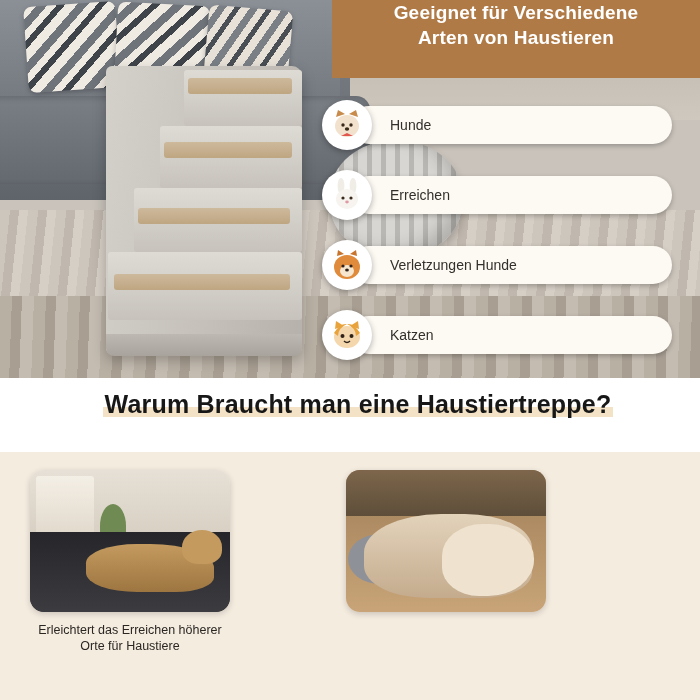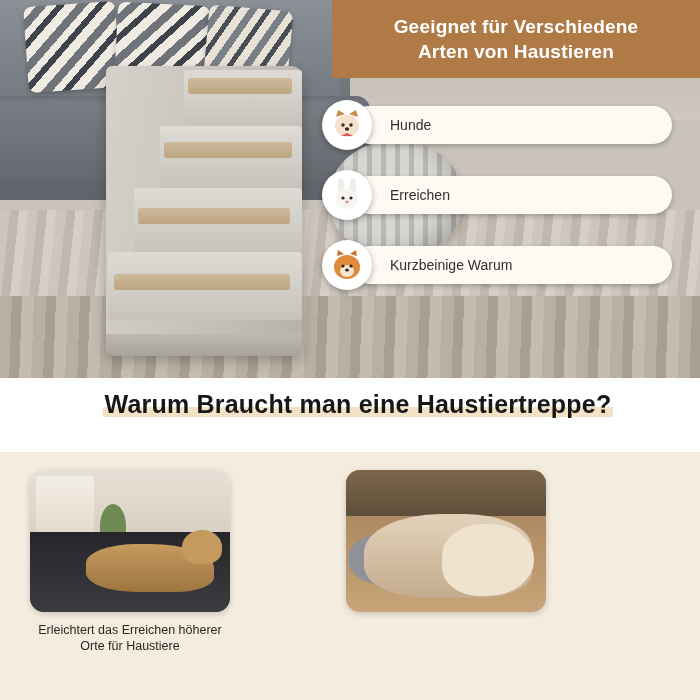--- a/index.html
+++ b/index.html
@@ -96,21 +96,21 @@
     position: absolute; left: 18px; top: 268px; width: 196px; height: 22px;
     background: linear-gradient(180deg,#bdb9b2,#a8a49d);
     border-radius: 0 0 8px 8px;
   }
 
   
   .banner {
     position: absolute; right: 0; top: 0;
     width: 368px; height: 78px;
     background: #b07a46;
-    display: flex; flex-direction: column; align-items: center; justify-content: center;
+    display: flex; flex-direction: column; align-items: center; 
     color: #ffffff;
   }
   .banner-line {
     font-size: 19px; font-weight: 700; line-height: 25px; letter-spacing: .2px;
     white-space: nowrap;
   }
 
   
   .pet-list {
     position: absolute; right: 6px; top: 100px;
@@ -278,23 +278,39 @@
           <svg width="40" height="40" viewBox="0 0 40 40">
             <ellipse cx="20" cy="22" rx="13" ry="12" fill="#e08b3b"></ellipse>
             <path d="M10 11 l1 -6 l6 4 z" fill="#c9742c"></path>
             <path d="M30 11 l-1 -6 l-6 4 z" fill="#c9742c"></path>
             <ellipse cx="20" cy="26" rx="7" ry="6" fill="#f6e6cf"></ellipse>
             <circle cx="16" cy="21" r="1.6" fill="#30221a"></circle>
             <circle cx="24" cy="21" r="1.6" fill="#30221a"></circle>
             <ellipse cx="20" cy="25" rx="1.9" ry="1.5" fill="#30221a"></ellipse>
           </svg>
         </div>
-        <div class="pet-label">Kurzbeinige Warum</div>
-      </div>
-
+        <div class="pet-label">Verletzungen Hunde</div>
+      </div>
+
+      <div class="pet-row">
+        <div class="pet-pill"></div>
+        <div class="pet-badge">
+          <svg width="40" height="40" viewBox="0 0 40 40">
+            <path d="M8 14 l1 -8 l8 5 z" fill="#e8a33c"></path>
+            <path d="M32 14 l-1 -8 l-8 5 z" fill="#e8a33c"></path>
+            <ellipse cx="20" cy="22" rx="13" ry="11" fill="#f4d7ad"></ellipse>
+            <path d="M7 18 q6 -10 13 -9 q-9 4 -9 12 z" fill="#e8a33c"></path>
+            <path d="M33 18 q-6 -10 -13 -9 q9 4 9 12 z" fill="#e8a33c"></path>
+            <circle cx="15.5" cy="21" r="2" fill="#2e2219"></circle>
+            <circle cx="24.5" cy="21" r="2" fill="#2e2219"></circle>
+            <path d="M17 26 q3 3 6 0" stroke="#2e2219" stroke-width="1.4" fill="none"></path>
+          </svg>
+        </div>
+        <div class="pet-label">Katzen</div>
+      </div>
 
     </div>
   </div>
 
   <div class="headline">
     <span class="hl">Warum Braucht man eine Haustiertreppe?</span>
   </div>
 
   <div class="benefits">
     <div class="cards">

